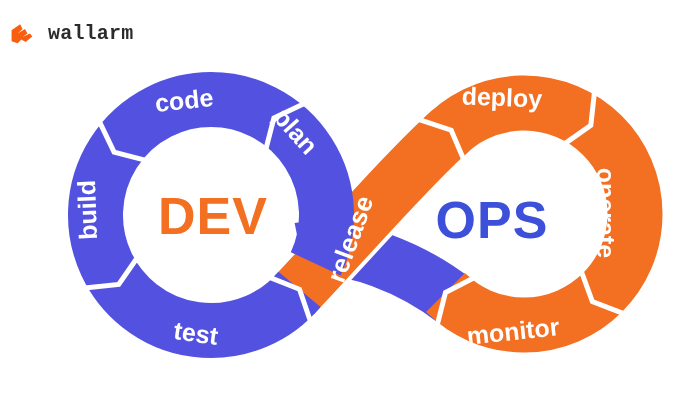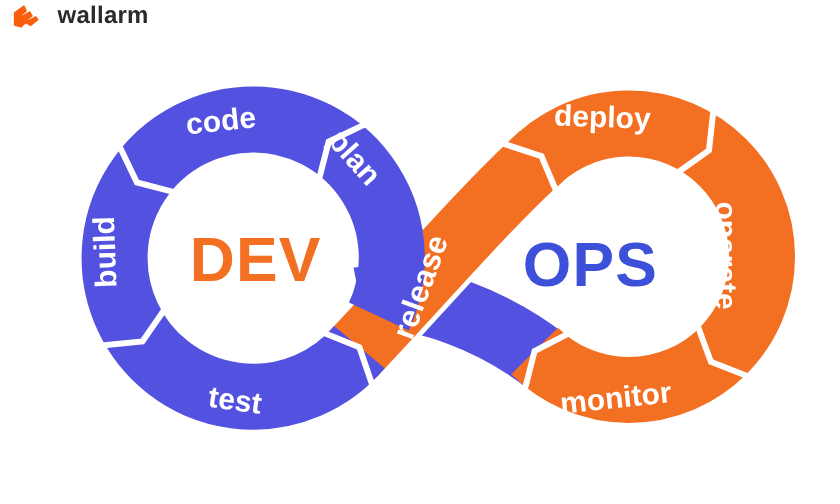--- a/index.html
+++ b/index.html
@@ -6,25 +6,26 @@
   .stage {
     position: relative;
     width: 700px;
     height: 420px;
     background: #ffffff;
     overflow: hidden;
     font-family: "Liberation Sans", sans-serif;
   }
   .brand {
     position: absolute;
-    top: 2px;
+    top: 22px;
     left: 10px;
     display: flex;
     align-items: center;
     gap: 8px;
+    font-family: Liberation Mono, monospace;
   }
   .brand svg { display: block; }
   .brand-name {
     font-size: 20px;
     font-weight: 600;
     letter-spacing: 0.2px;
     color: #2b2b2b;
   }
   .diagram {
     position: absolute;

